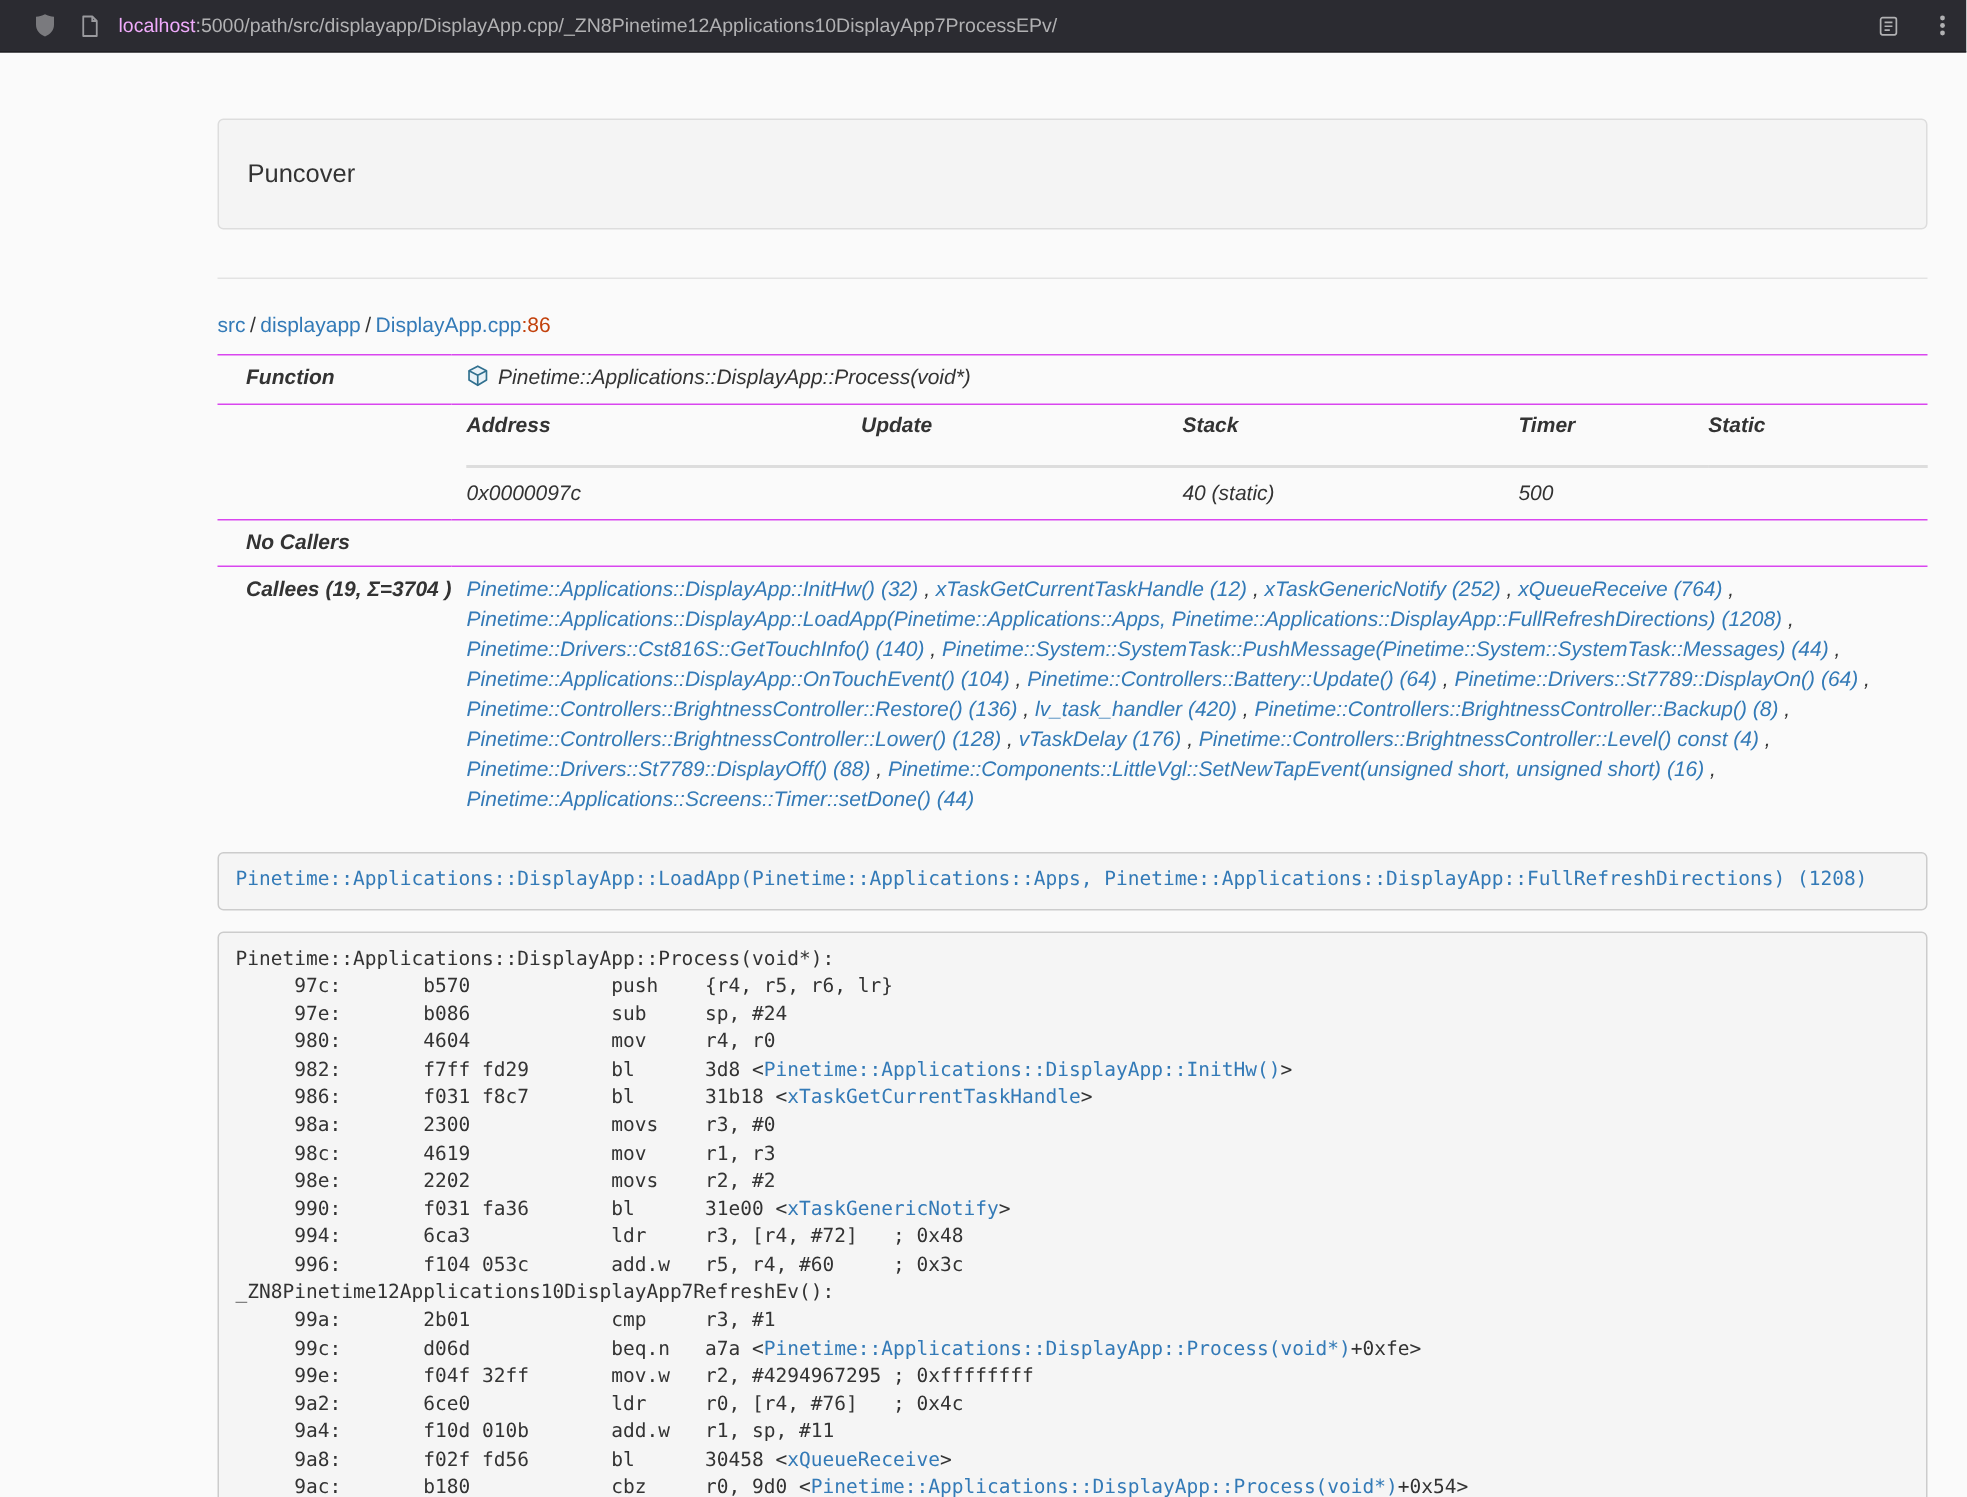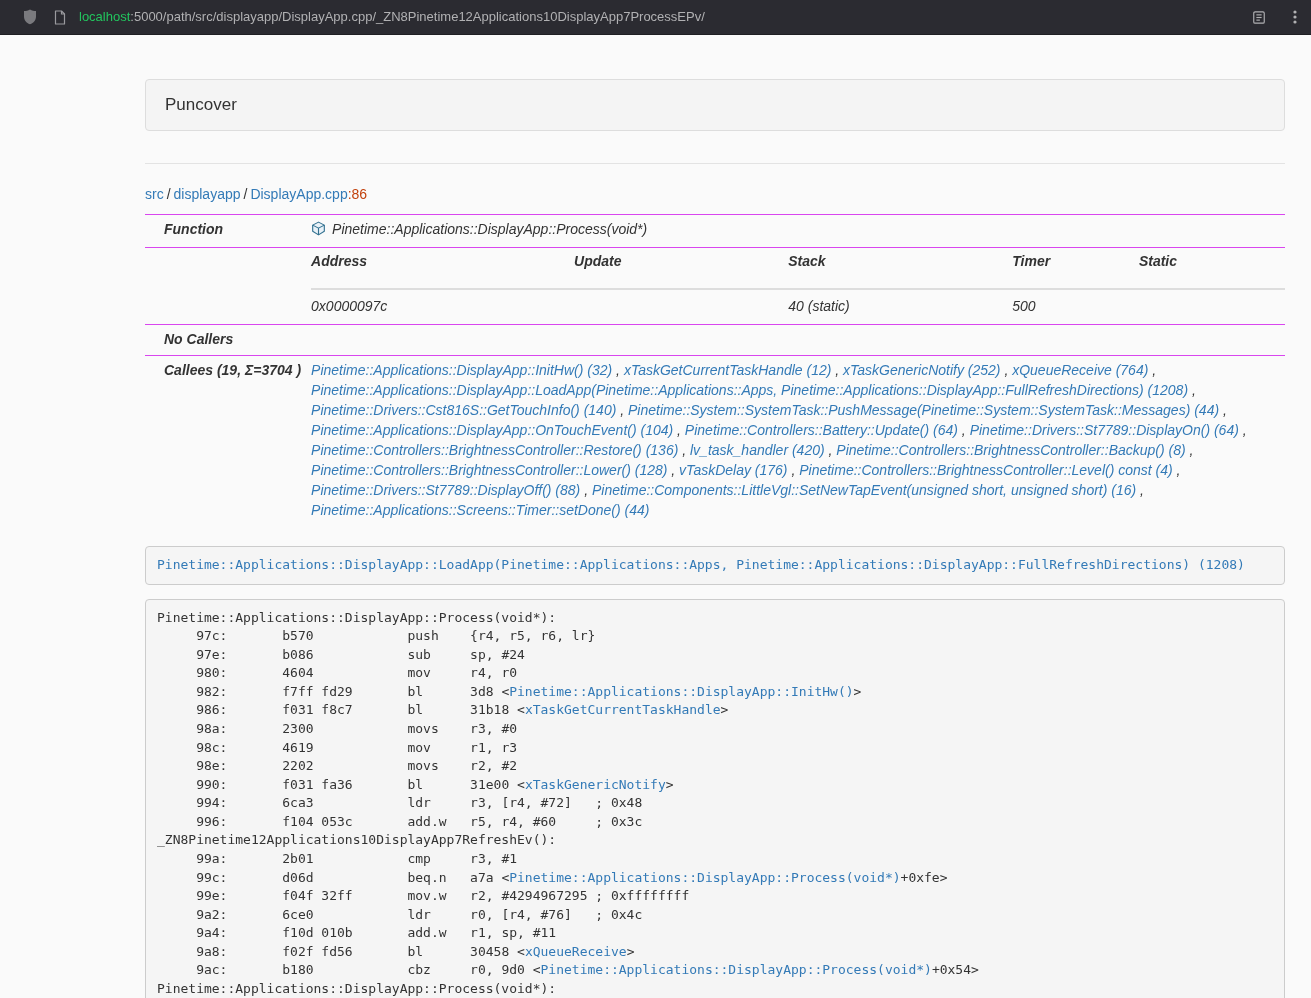--- a/index.html
+++ b/index.html
@@ -16,31 +16,31 @@
     height: 35px; background: #2b2b31; border-bottom: 1px solid #1f1f23;
     display: flex; align-items: center;
   }
   .bicon { display: inline-flex; align-items: center; cursor: pointer; }
   .bicon.shield { margin-left: 23px; }
   .bicon.pageico { margin-left: 17px; }
   .url-bar {
     flex: 1; margin-left: 13px; font-size: 13px; color: #b1b1b3;
     white-space: nowrap; overflow: hidden; cursor: text;
   }
-  .url-bar .host { color: #22c55e; }
+  .url-bar .host { color: #f0abfc; }
   .bicon.reader { margin-right: 27px; }
   .bicon.dots { margin-right: 14px; }
 
   
   .container { width: 1140px; margin-left: 145px; }
 
   .panel {
     margin-top: 44px; background: #f4f4f4;
     border: 1px solid #ddd; border-radius: 4px;
-    padding: 13px 19px;
+    padding: 24px 19px;
   }
   .panel-title { font-size: 17px; color: #333; }
 
   hr.divider { border: 0; border-top: 1px solid #e3e3e3; margin: 32px 0 21px; }
 
   .breadcrumb { margin-bottom: 9px; font-size: 14px; }
   .breadcrumb .bc-sep { color: #333; padding: 0 3px; }
   .breadcrumb .bc-line { color: #c2410c; }
 
   

